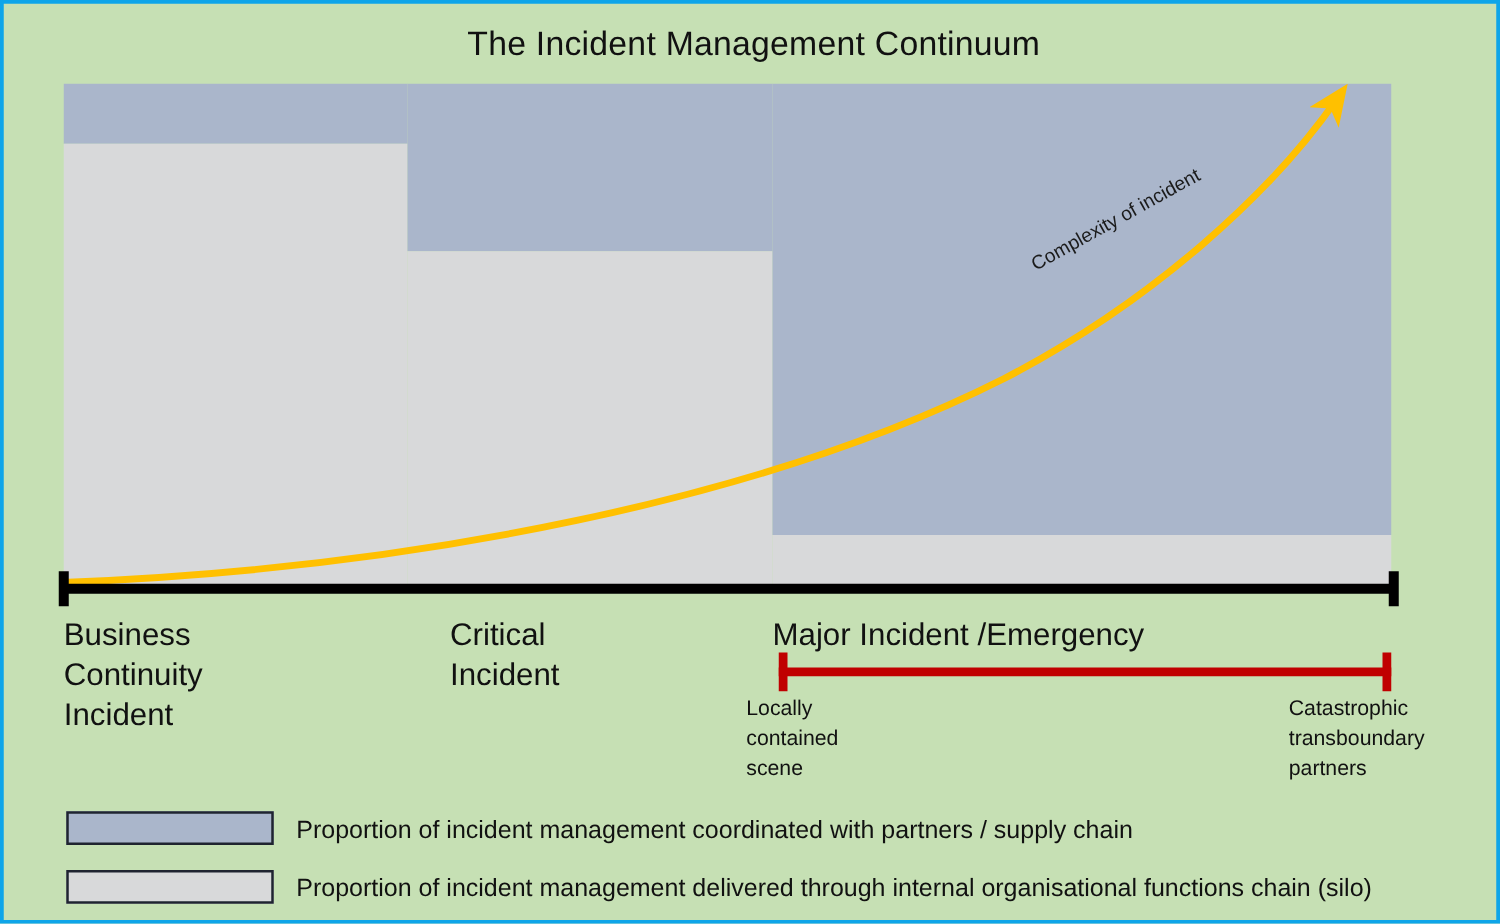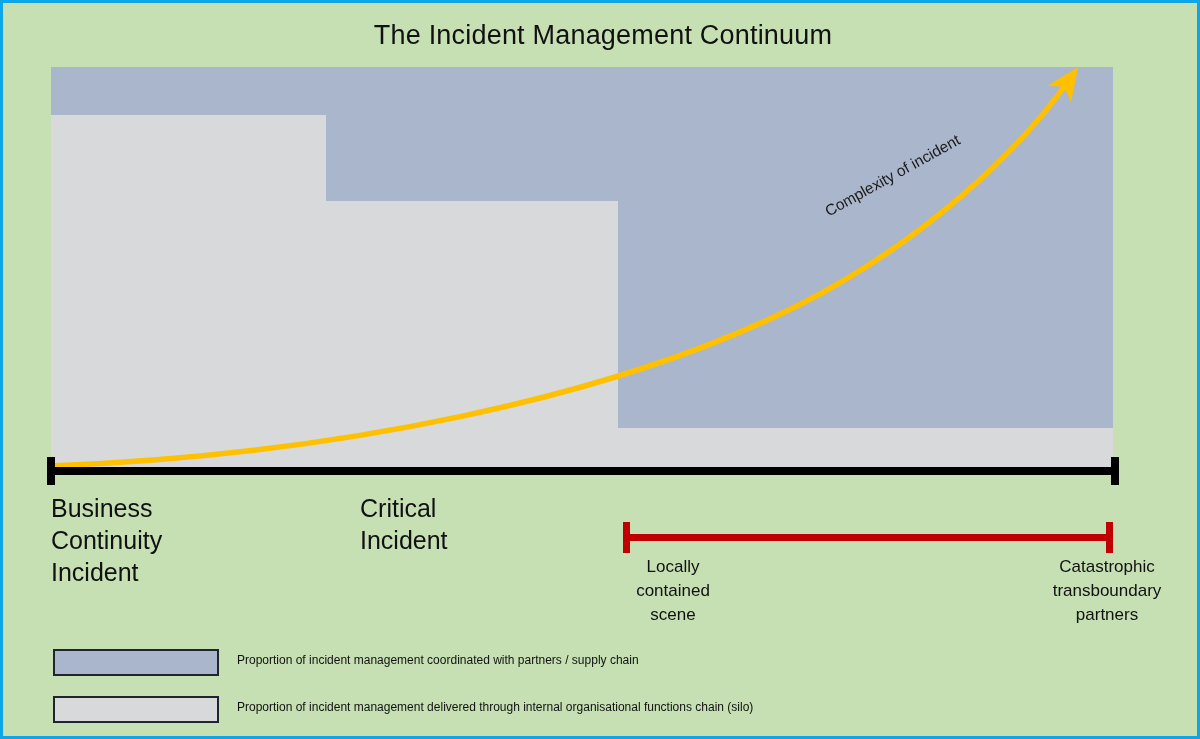--- a/index.html
+++ b/index.html
@@ -71,38 +71,38 @@
   #bracket-bar {
     position: absolute;
     background: #c00000;
   }
   .bracket-cap {
     position: absolute;
     background: #c00000;
   }
   .bracket-note {
     position: absolute;
-    text-align: center;
+    text-align: left;
     color: #111111;
     font-size: 17px;
     line-height: 24px;
     white-space: pre-line;
   }
 
   
   .legend-swatch {
     position: absolute;
     width: 166px;
     height: 27px;
     border: 2px solid #1f2430;
     box-sizing: border-box;
   }
   .legend-text {
     position: absolute;
-    font-size: 12px;
+    font-size: 20px;
     color: #111111;
     white-space: nowrap;
   }
 </style>
 </head>
 <body>
 
 <div id="canvas">
 
   <div id="title">The Incident Management Continuum</div>
@@ -130,20 +130,21 @@
   <div class="axis-cap" style="left:44px; top:454px; width:8px; height:28px;"></div>
   <div class="axis-cap" style="left:1108px; top:454px; width:8px; height:28px;"></div>
 
   <div class="stage-label" style="left:48px; top:489px; width:180px;">Business
 Continuity
 Incident</div>
 
   <div class="stage-label" style="left:357px; top:489px; width:180px;">Critical
 Incident</div>
 
+  <div class="stage-label" style="left:615px; top:489px; width:495px;">Major Incident /Emergency</div>
 
   <div id="bracket-bar" style="left:620px; top:531px; width:490px; height:7px;"></div>
   <div class="bracket-cap" style="left:620px; top:519px; width:7px; height:31px;"></div>
   <div class="bracket-cap" style="left:1103px; top:519px; width:7px; height:31px;"></div>
 
   <div class="bracket-note" style="left:594px; top:552px; width:152px;">Locally
 contained
 scene</div>
 
   <div class="bracket-note" style="left:1028px; top:552px; width:152px;">Catastrophic

